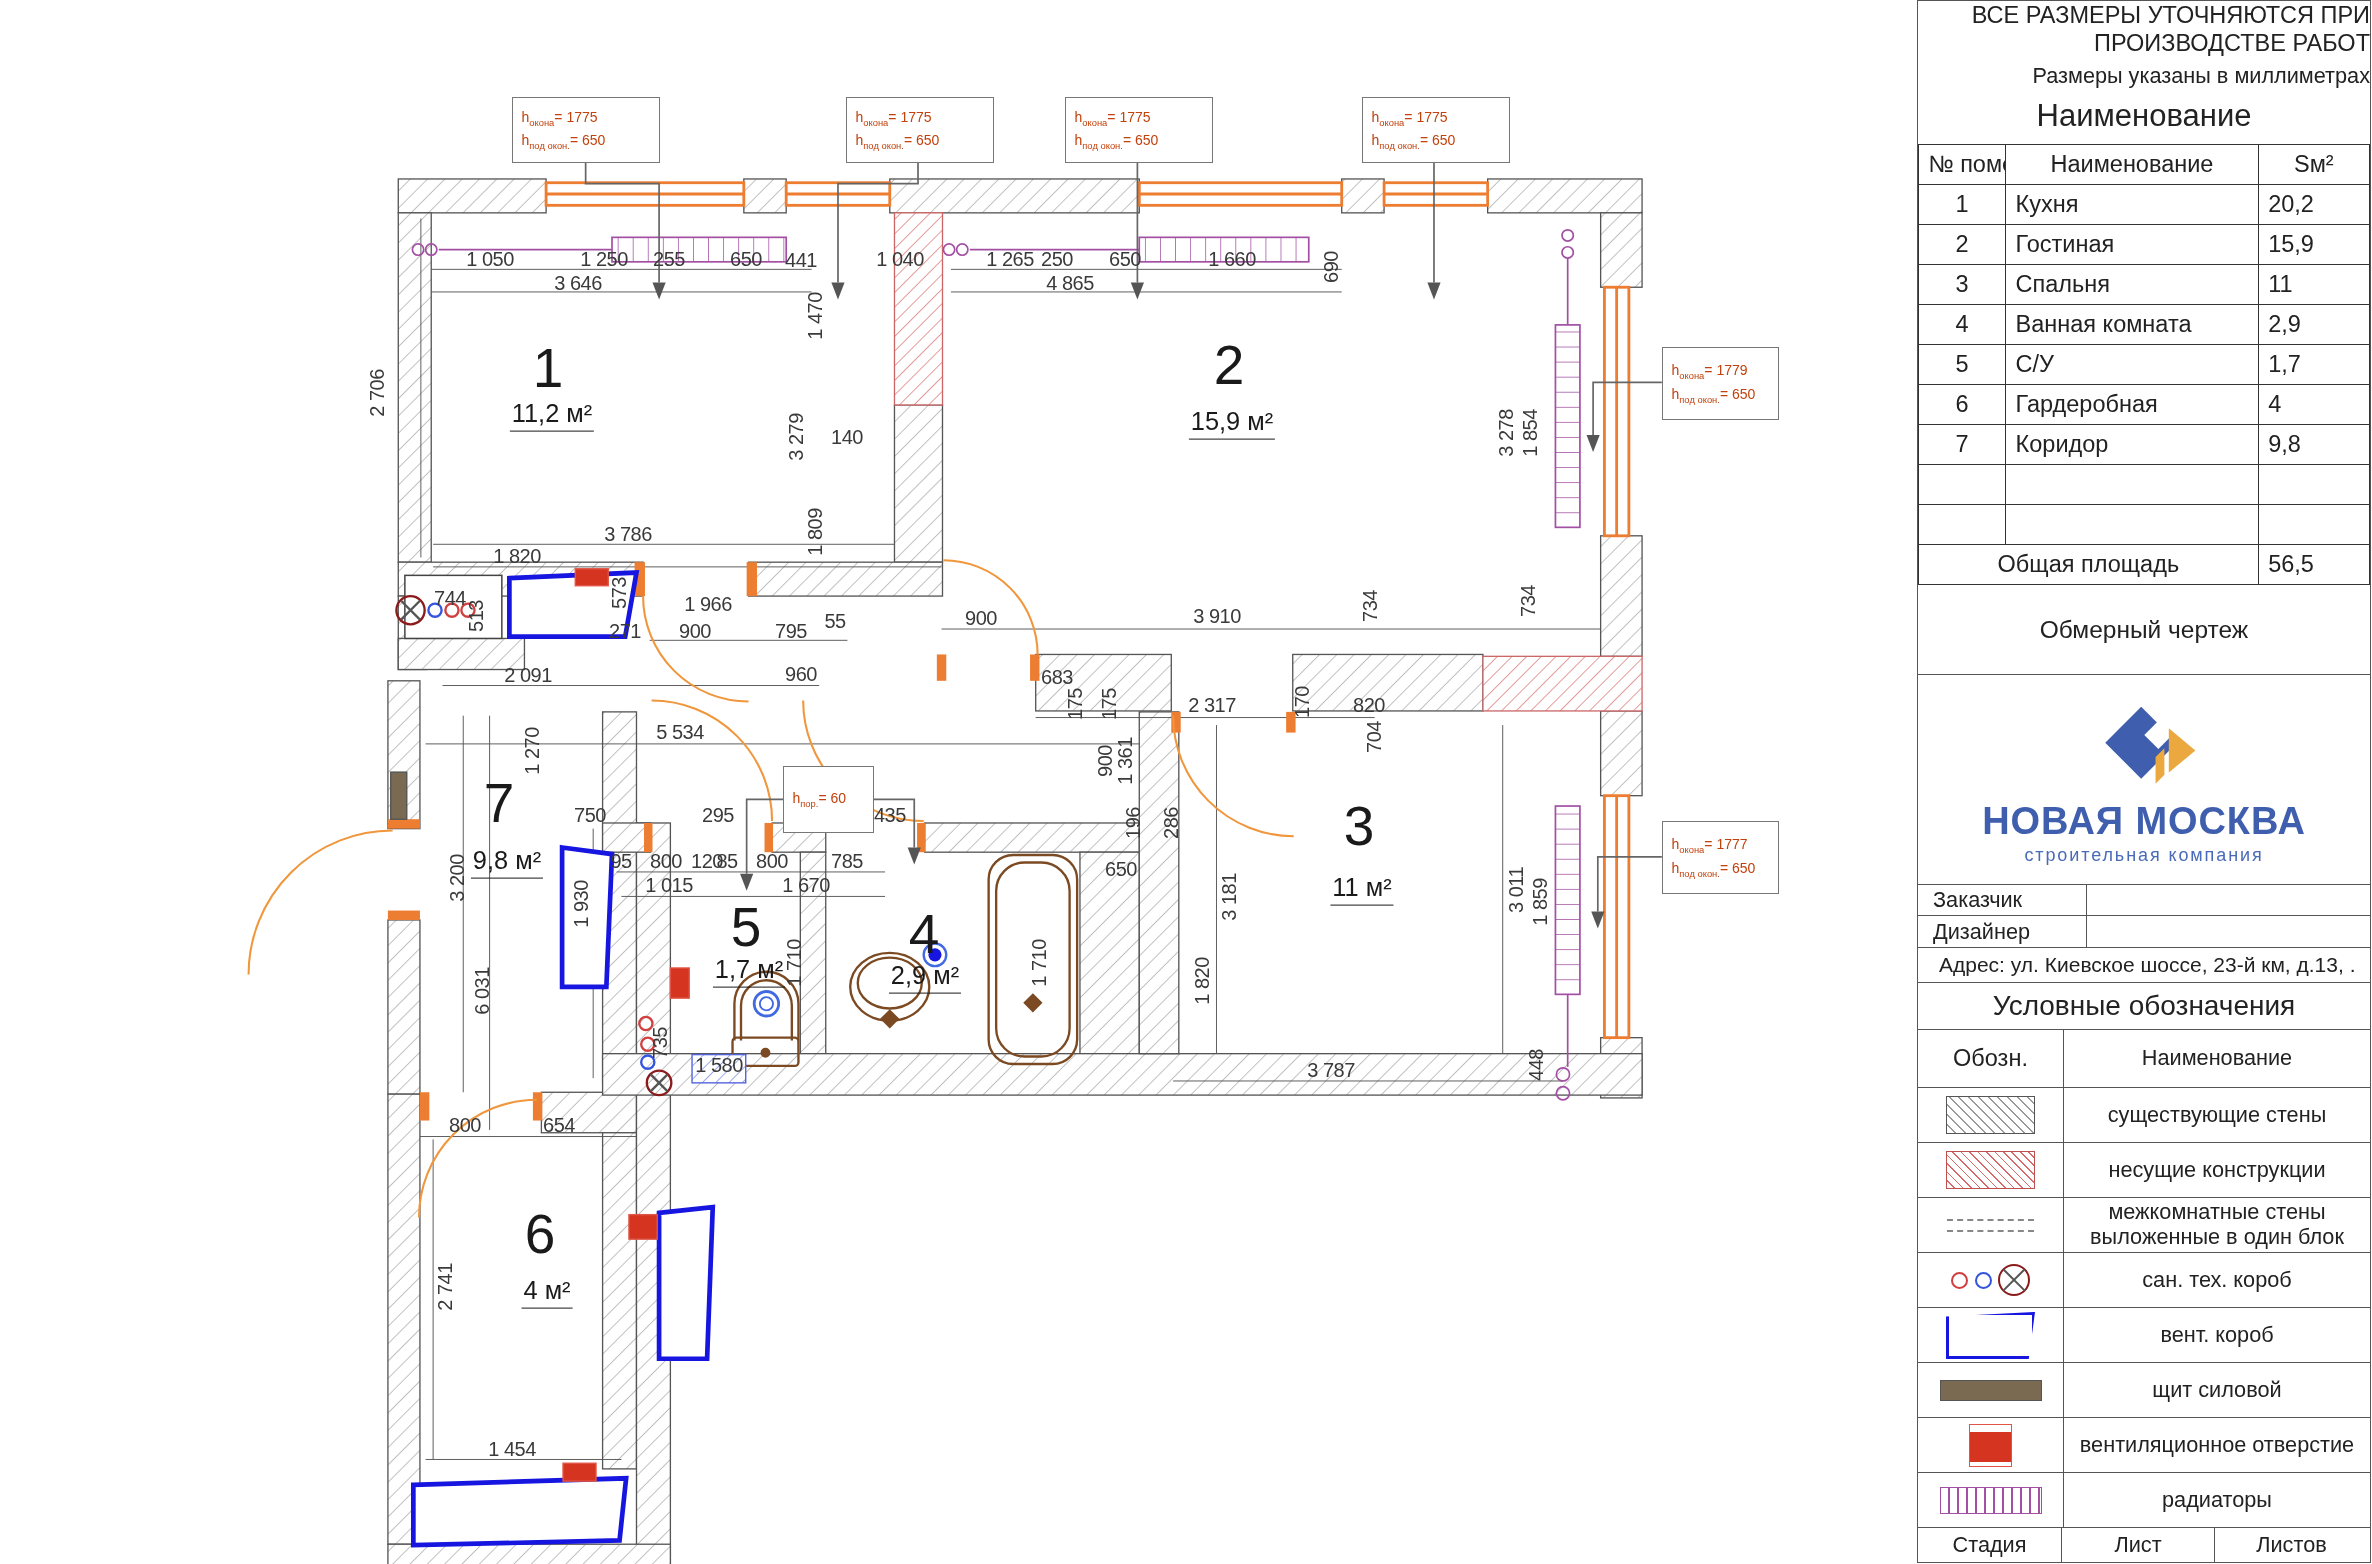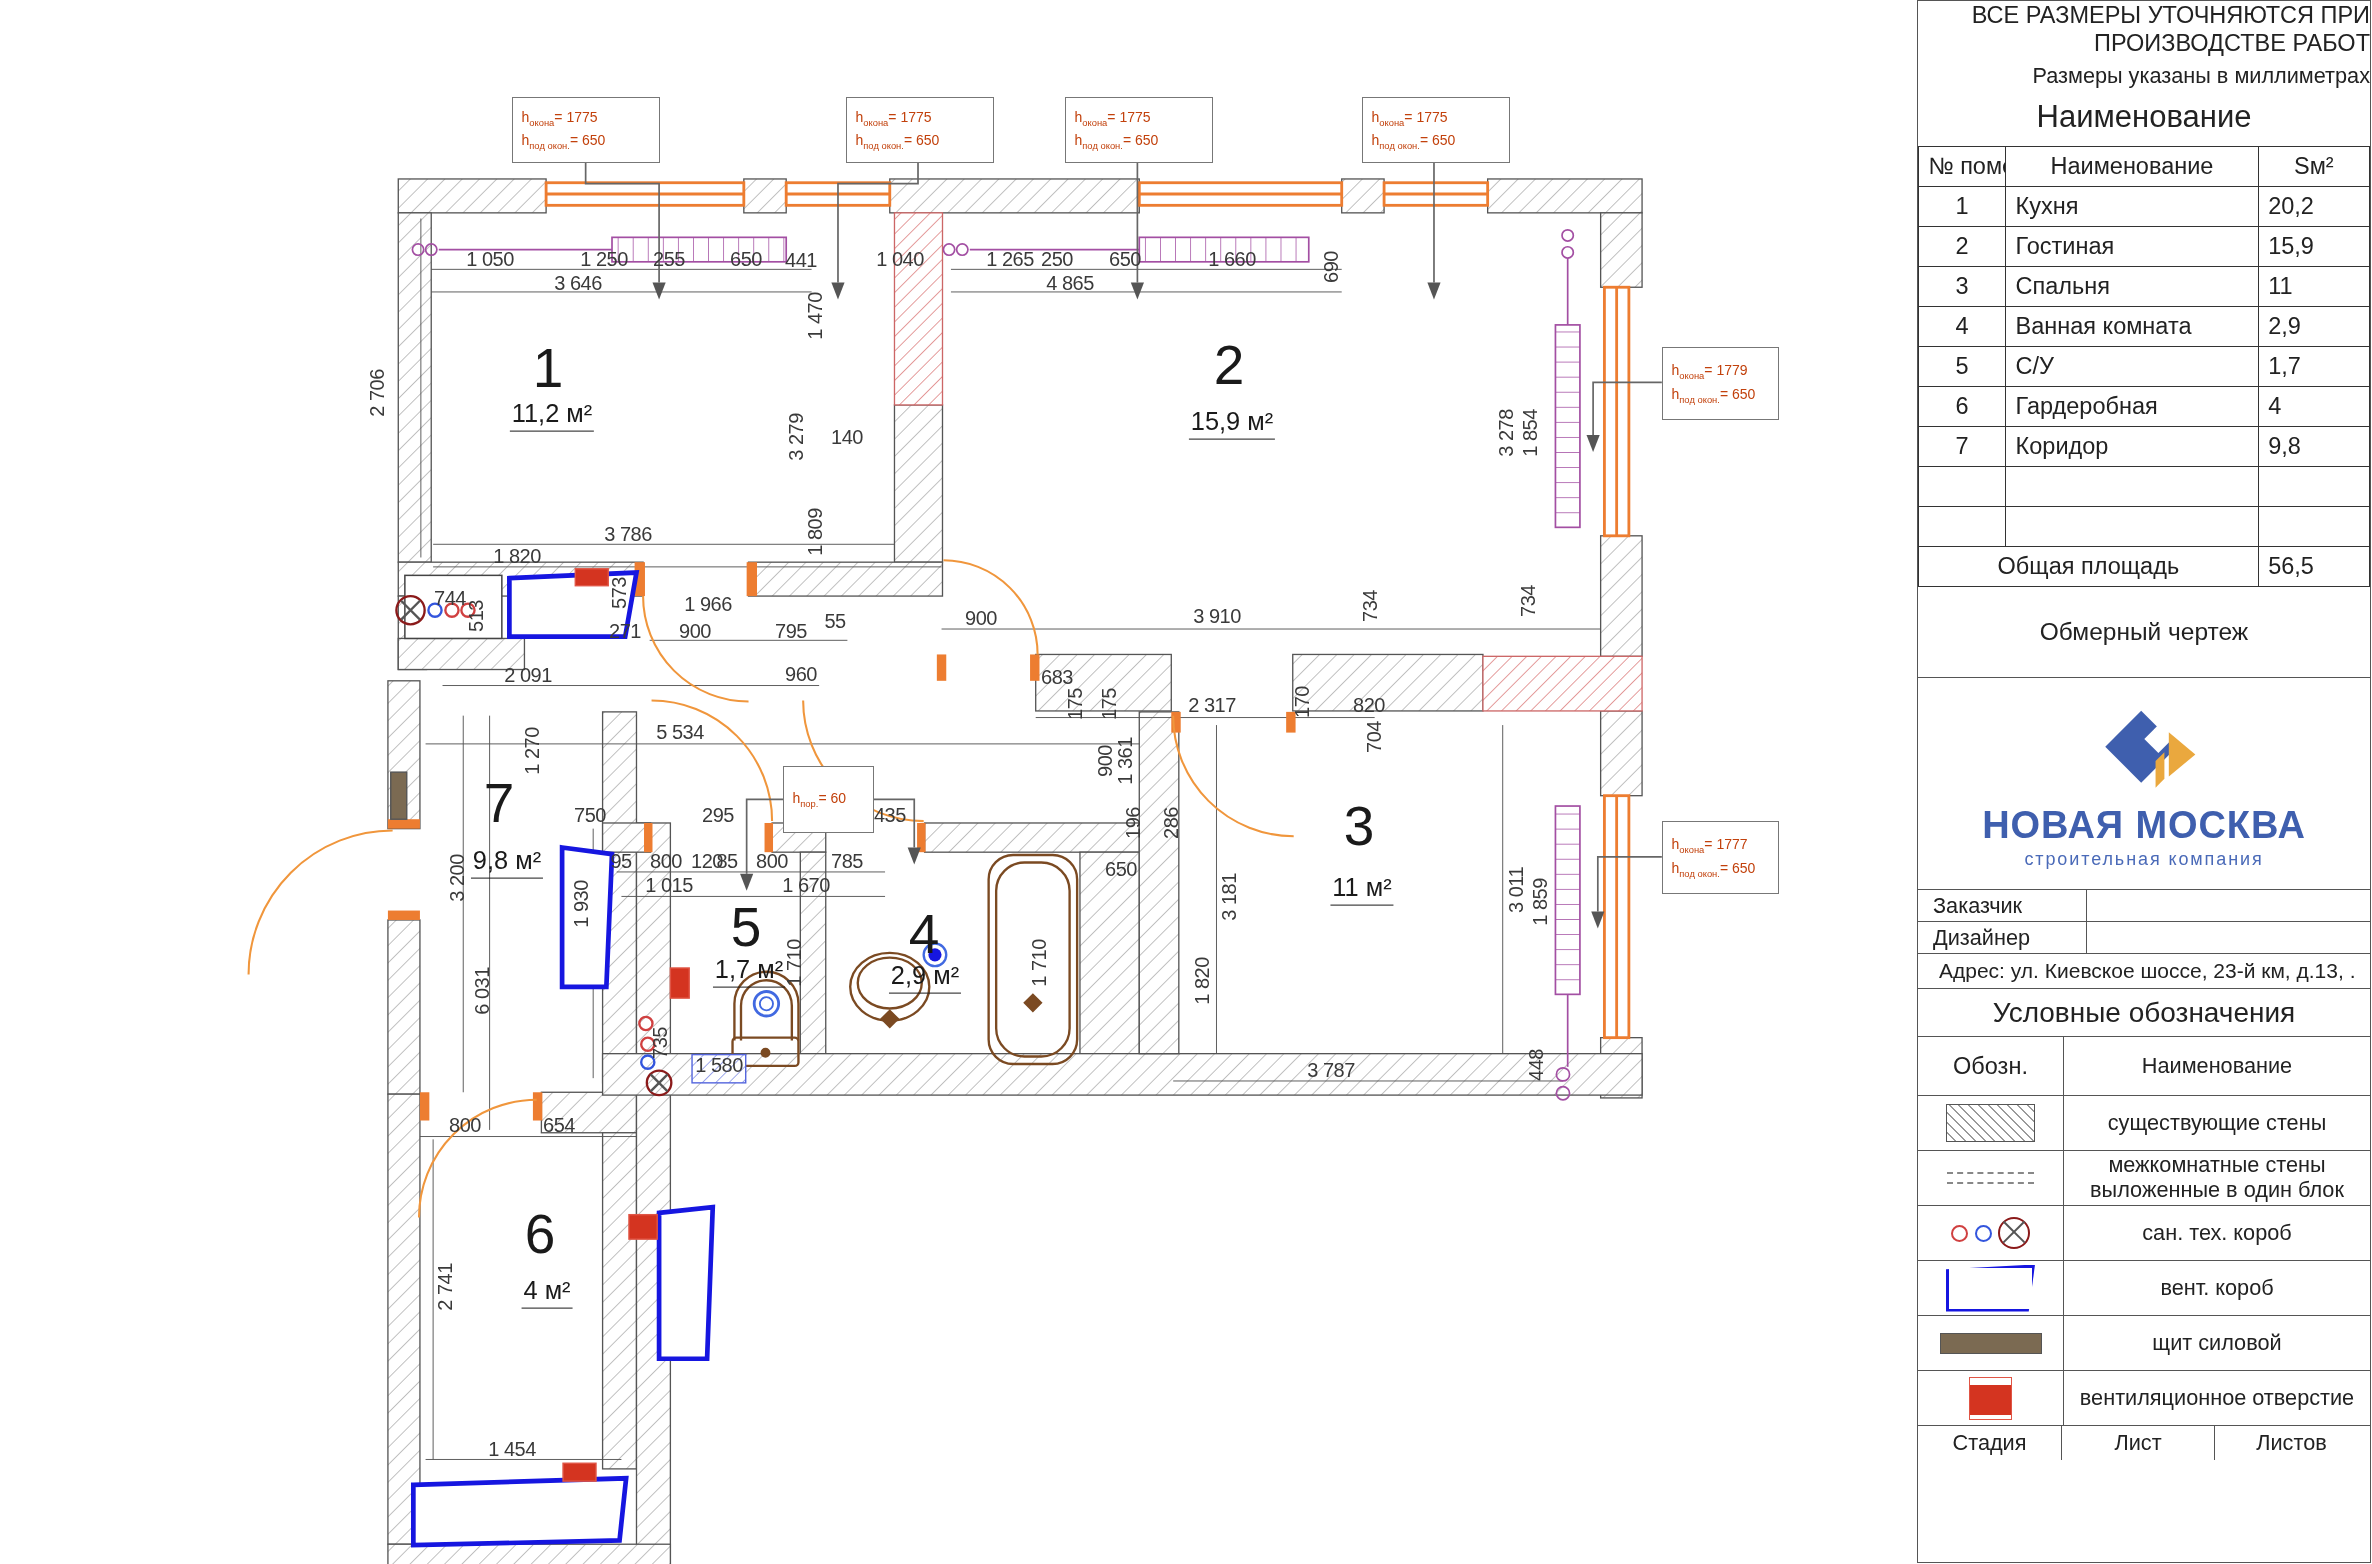--- a/index.html
+++ b/index.html
@@ -520,20 +520,26 @@
     </div>
     <div id="legend-rows">
         <div class="lg-row">
           <div class="lg-sym">
             <div class="sym-hatch"></div>
           </div>
           <div class="lg-lab">существующие стены</div>
         </div>
         <div class="lg-row">
           <div class="lg-sym">
+            <div class="sym-hatch red"></div>
+          </div>
+          <div class="lg-lab">несущие конструкции</div>
+        </div>
+        <div class="lg-row">
+          <div class="lg-sym">
             <div class="sym-dash">
               <i></i>
               <i></i>
             </div>
           </div>
           <div class="lg-lab">межкомнатные стены выложенные в один блок</div>
         </div>
         <div class="lg-row">
           <div class="lg-sym">
             <div class="sym-circ">
@@ -554,20 +560,26 @@
           <div class="lg-sym">
             <div class="sym-power"></div>
           </div>
           <div class="lg-lab">щит силовой</div>
         </div>
         <div class="lg-row">
           <div class="lg-sym">
             <div class="sym-vhole"></div>
           </div>
           <div class="lg-lab">вентиляционное отверстие</div>
+        </div>
+        <div class="lg-row">
+          <div class="lg-sym">
+            <div class="sym-rad"></div>
+          </div>
+          <div class="lg-lab">радиаторы</div>
         </div>
       </div>
 
     <div class="tb-footer">
       <div class="f1">Стадия</div>
       <div class="f2">Лист</div>
       <div class="f3">Листов</div>
     </div>
   </div>
 </div>

